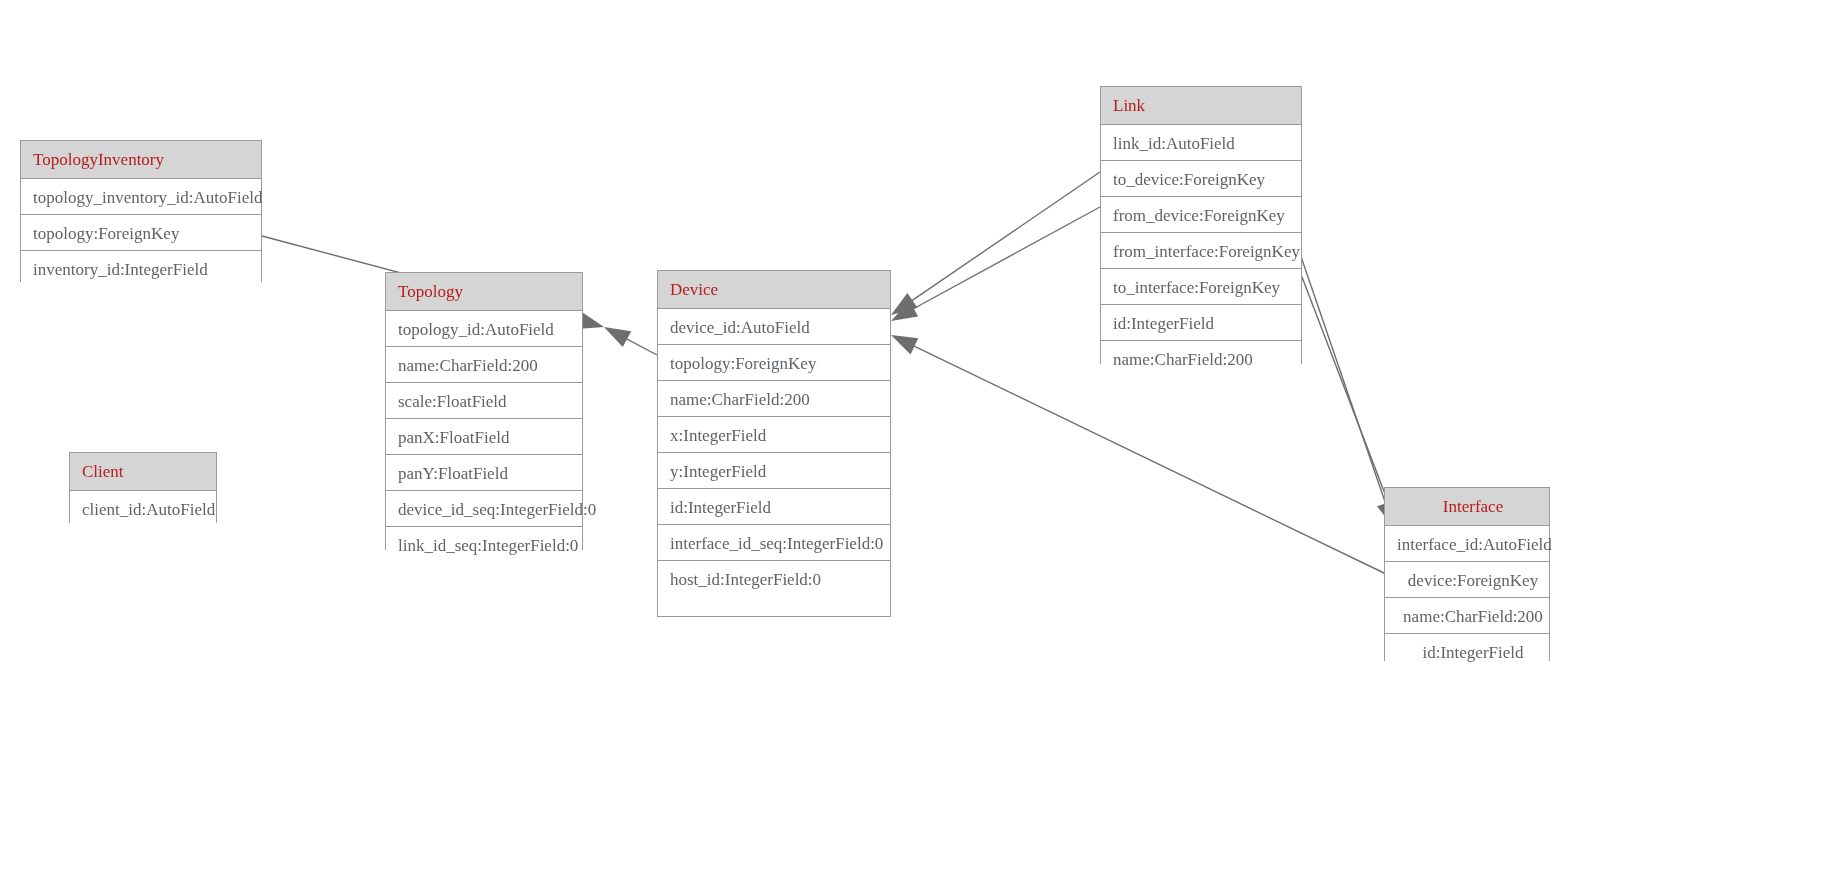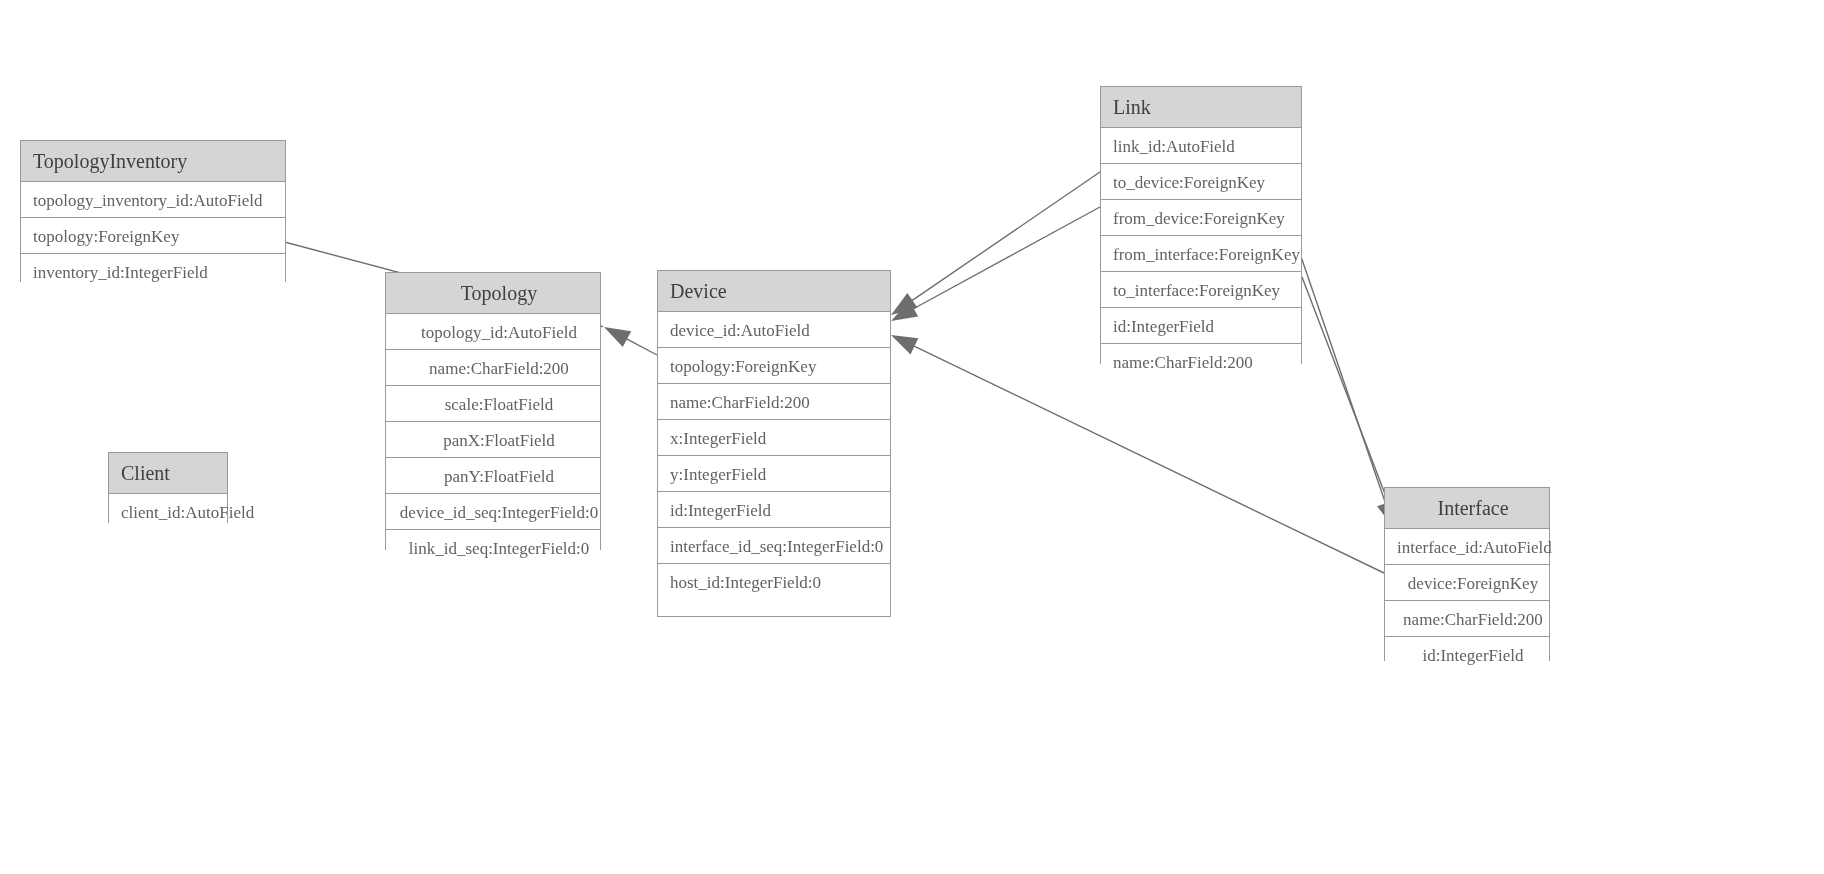--- a/index.html
+++ b/index.html
@@ -26,22 +26,22 @@
   .entity {
     position: absolute;
     box-sizing: border-box;
     border: 1px solid #9a9a9a;
     background: #ffffff;
   }
   .entity-title {
     box-sizing: border-box;
     background: #d5d5d5;
     border-bottom: 1px solid #9a9a9a;
-    color: #404040;
-    font-size: 20px;
+    color: #b91c1c;
+    font-size: 17px;
     line-height: 1;
     padding: 10px 0 10px 12px;
     white-space: nowrap;
   }
   .entity-field {
     box-sizing: border-box;
     border-bottom: 1px solid #9a9a9a;
     color: #5f6368;
     font-size: 17px;
     line-height: 1;
@@ -69,31 +69,31 @@
       <polygon points="891,321 909.5156157196488,300.64878444607564 918.1349540718991,316.45090475853453" fill="#6e6e6e"></polygon>
       <polyline points="1384,573 912.6132392727499,345.4339775799482" fill="none" stroke="#6e6e6e" stroke-width="1.4"></polyline>
       <polygon points="891,335 918.3270841379596,338.1985109843294 910.5016009529985,354.4084404388918" fill="#6e6e6e"></polygon>
       <polyline points="1296,242 1386.22027546853,505.29590595917904" fill="none" stroke="#6e6e6e" stroke-width="1.4"></polyline>
       <polygon points="1394,528 1377.0579298255993,506.32129482174525 1394.0860003562152,500.4865014231426" fill="#6e6e6e"></polygon>
       <polyline points="1302,277 1389.4264091713067,505.5836323124788" fill="none" stroke="#6e6e6e" stroke-width="1.4"></polyline>
       <polygon points="1398,528 1380.305805386095,506.93069823261203 1397.118081151736,500.500505111092" fill="#6e6e6e"></polygon>
     </svg>
 
   <div id="entities-layer">
-      <div class="entity" style="left: 20px; top: 140px; width: 266px; height: 142px;">
+      <div class="entity" style="left: 20px; top: 140px; width: 242px; height: 142px;">
         <div class="entity-title">TopologyInventory</div>
         <div class="entity-field">topology_inventory_id:AutoField</div>
         <div class="entity-field">topology:ForeignKey</div>
         <div class="entity-field">inventory_id:IntegerField</div>
       </div>
-      <div class="entity" style="left: 69px; top: 452px; width: 120px; height: 71px; margin-left: 39px;">
+      <div class="entity" style="left: 69px; top: 452px; width: 148px; height: 71px;">
         <div class="entity-title">Client</div>
         <div class="entity-field">client_id:AutoField</div>
       </div>
-      <div class="entity" style="left: 385px; top: 272px; width: 216px; height: 278px; text-align: center;">
+      <div class="entity" style="left: 385px; top: 272px; width: 198px; height: 278px;">
         <div class="entity-title">Topology</div>
         <div class="entity-field">topology_id:AutoField</div>
         <div class="entity-field">name:CharField:200</div>
         <div class="entity-field">scale:FloatField</div>
         <div class="entity-field">panX:FloatField</div>
         <div class="entity-field">panY:FloatField</div>
         <div class="entity-field">device_id_seq:IntegerField:0</div>
         <div class="entity-field">link_id_seq:IntegerField:0</div>
       </div>
       <div class="entity" style="left: 657px; top: 270px; width: 234px; height: 347px;">

